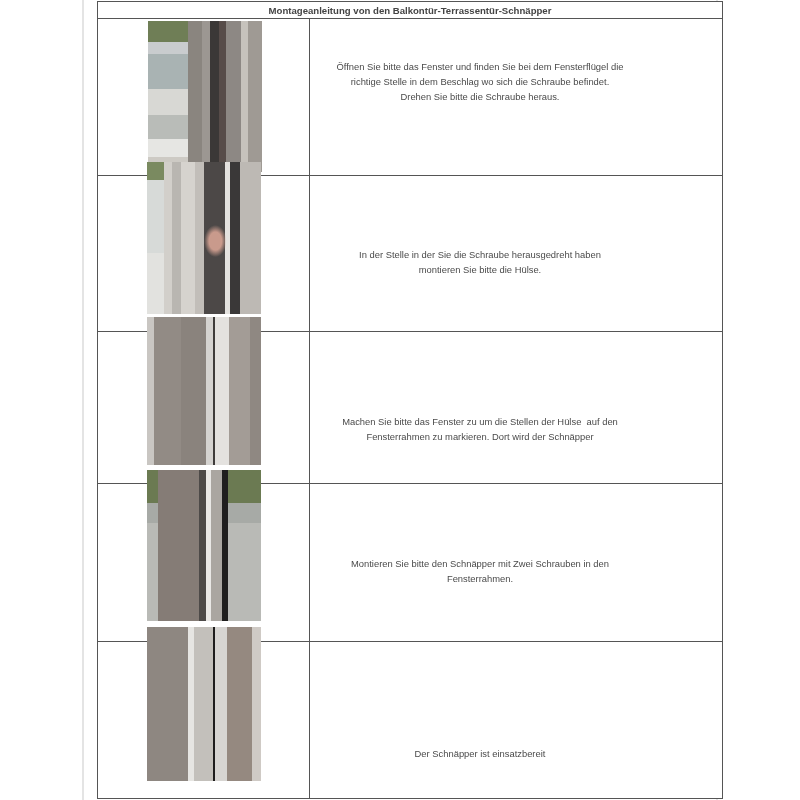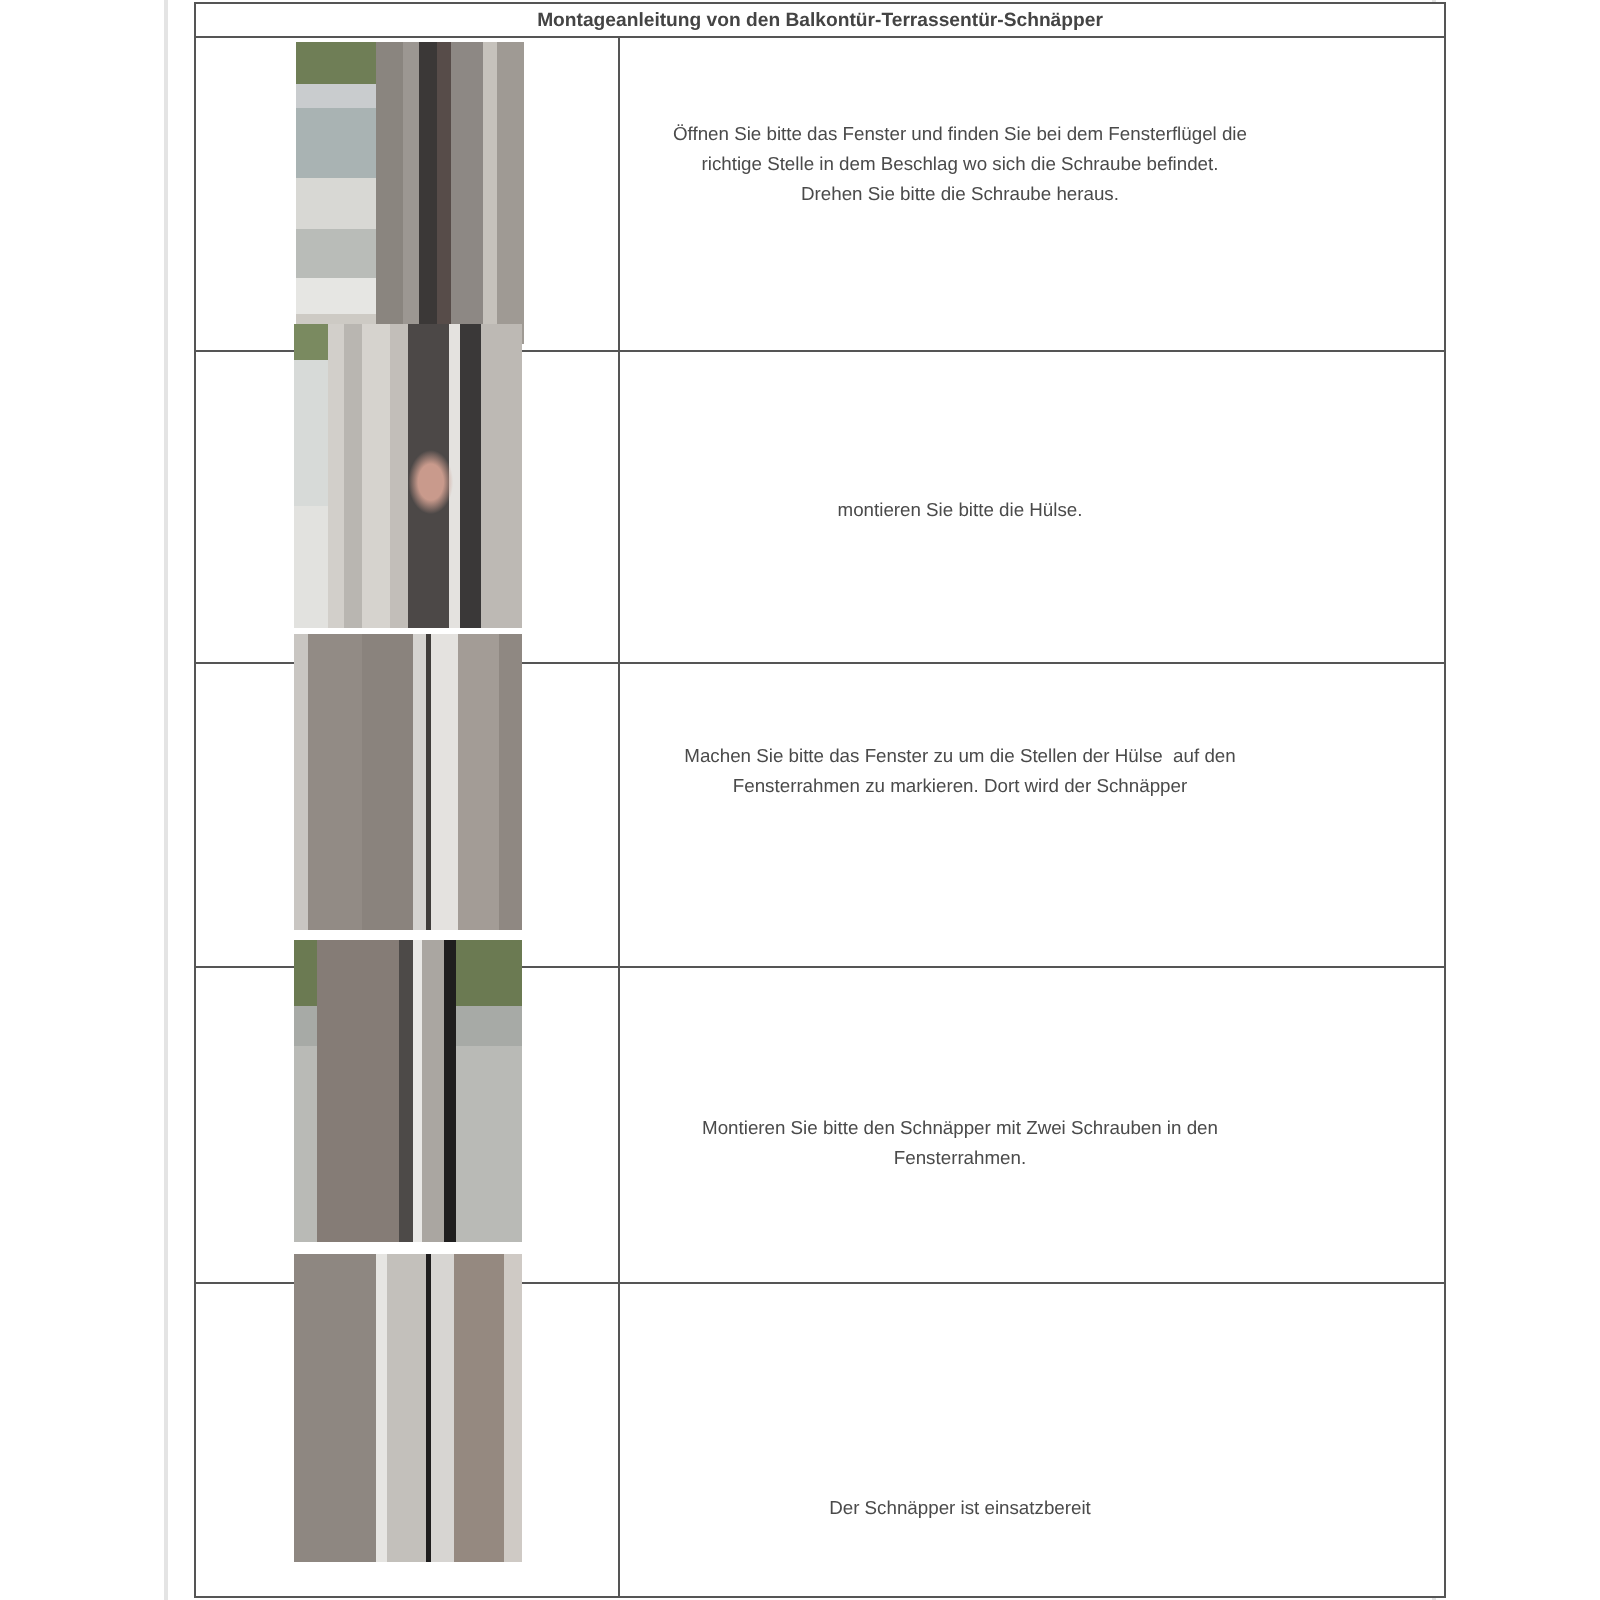--- a/index.html
+++ b/index.html
@@ -62,25 +62,26 @@
 
   <div class="photo p1" title="window-sash-screw-photo"></div>
   <div class="step-text" style="top:57px">
     <span>Öffnen Sie bitte das Fenster und finden Sie bei dem Fensterflügel die</span>
     <span>richtige Stelle in dem Beschlag wo sich die Schraube befindet.</span>
     <span>Drehen Sie bitte die Schraube heraus.</span>
   </div>
 
   <div class="photo p2" title="sleeve-mounted-photo"></div>
   <div class="step-text" style="top:245px">
+    <span>In der Stelle in der Sie die Schraube herausgedreht haben</span>
     <span>montieren Sie bitte die Hülse.</span>
   </div>
 
   <div class="photo p3" title="closed-window-frame-photo"></div>
-  <div class="step-text" style="top:368px">
+  <div class="step-text" style="top:412px">
     <span>Machen Sie bitte das Fenster zu um die Stellen der Hülse  auf den</span>
     <span>Fensterrahmen zu markieren. Dort wird der Schnäpper</span>
   </div>
 
   <div class="photo p4" title="latch-mounted-photo"></div>
   <div class="step-text" style="top:554px">
     <span>Montieren Sie bitte den Schnäpper mit Zwei Schrauben in den</span>
     <span>Fensterrahmen.</span>
   </div>
 

